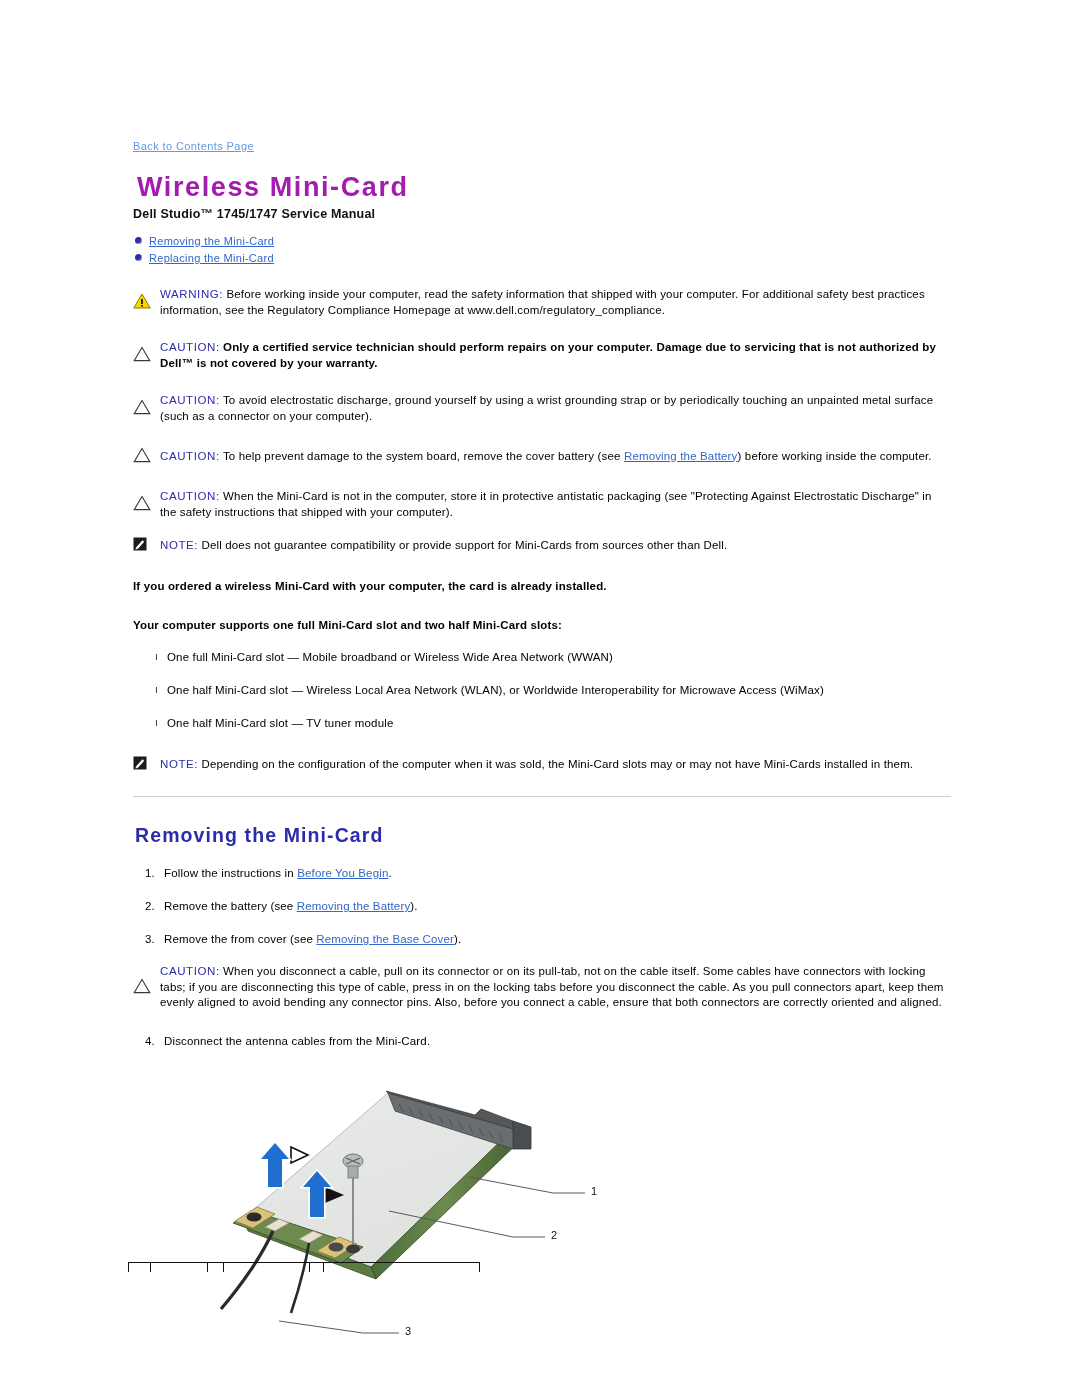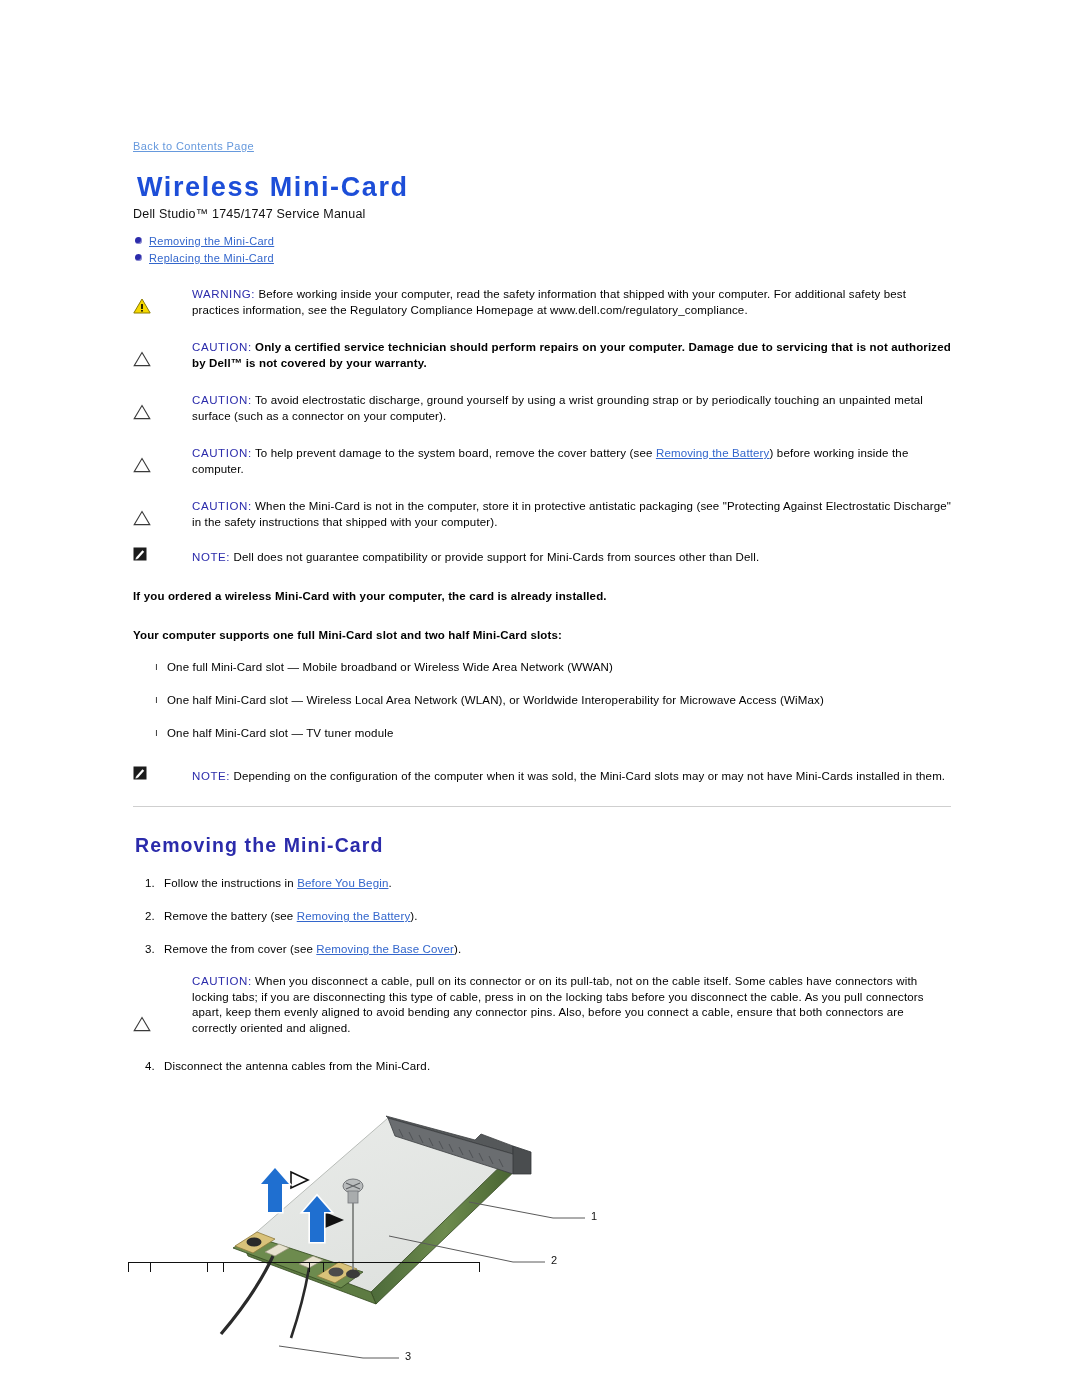--- a/index.html
+++ b/index.html
@@ -40,27 +40,27 @@
     letter-spacing: 0.4px;
     color: #6699dd;
     text-decoration: underline;
     display: inline-block;
   }
 
   .doc-title {
     margin: 18px 0 0 4px;
     font-size: 27px;
     font-weight: bold;
-    color: #1d4ed8;
+    color: #a21caf;
     letter-spacing: 1.6px;
   }
   .doc-subtitle {
     margin: 4px 0 0 0;
     font-size: 12.5px;
-    font-weight: normal;
+    font-weight: bold;
     color: #111111;
     letter-spacing: 0.2px;
   }
 
   .toc {
     margin: 13px 0 0 0;
     padding: 0;
     list-style: none;
   }
   .toc li {
@@ -75,23 +75,22 @@
     border-radius: 50%;
     background: #2b2bab;
     margin: 3px 7px 0 2px;
     flex: 0 0 auto;
     box-shadow: inset -1px -1px 0 rgba(255,255,255,.45);
   }
   .toc a { font-size: 11px; letter-spacing: .3px; }
 
   .admon {
     display: flex;
-    align-items: flex-end;
+    align-items: center;
     margin-top: 22px;
-    gap: 32px;
   }
   .admon .ico {
     flex: 0 0 auto;
     width: 20px;
     margin-right: 7px;
     padding-top: 1px;
   }
   .admon .body {
     font-size: 11.5px;
     line-height: 15.5px;

